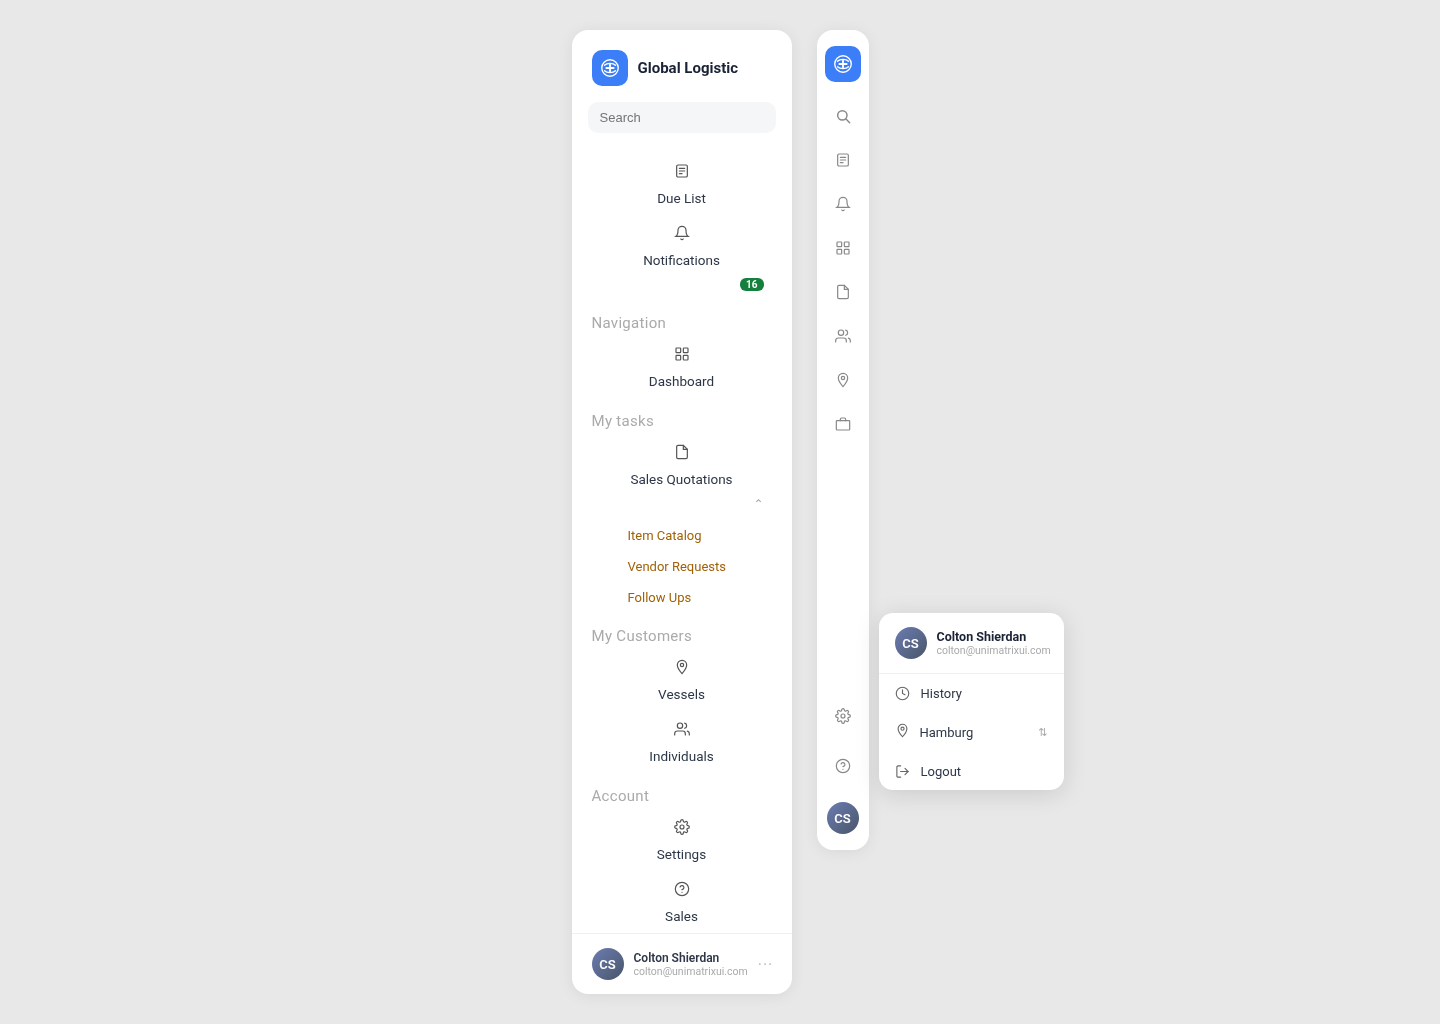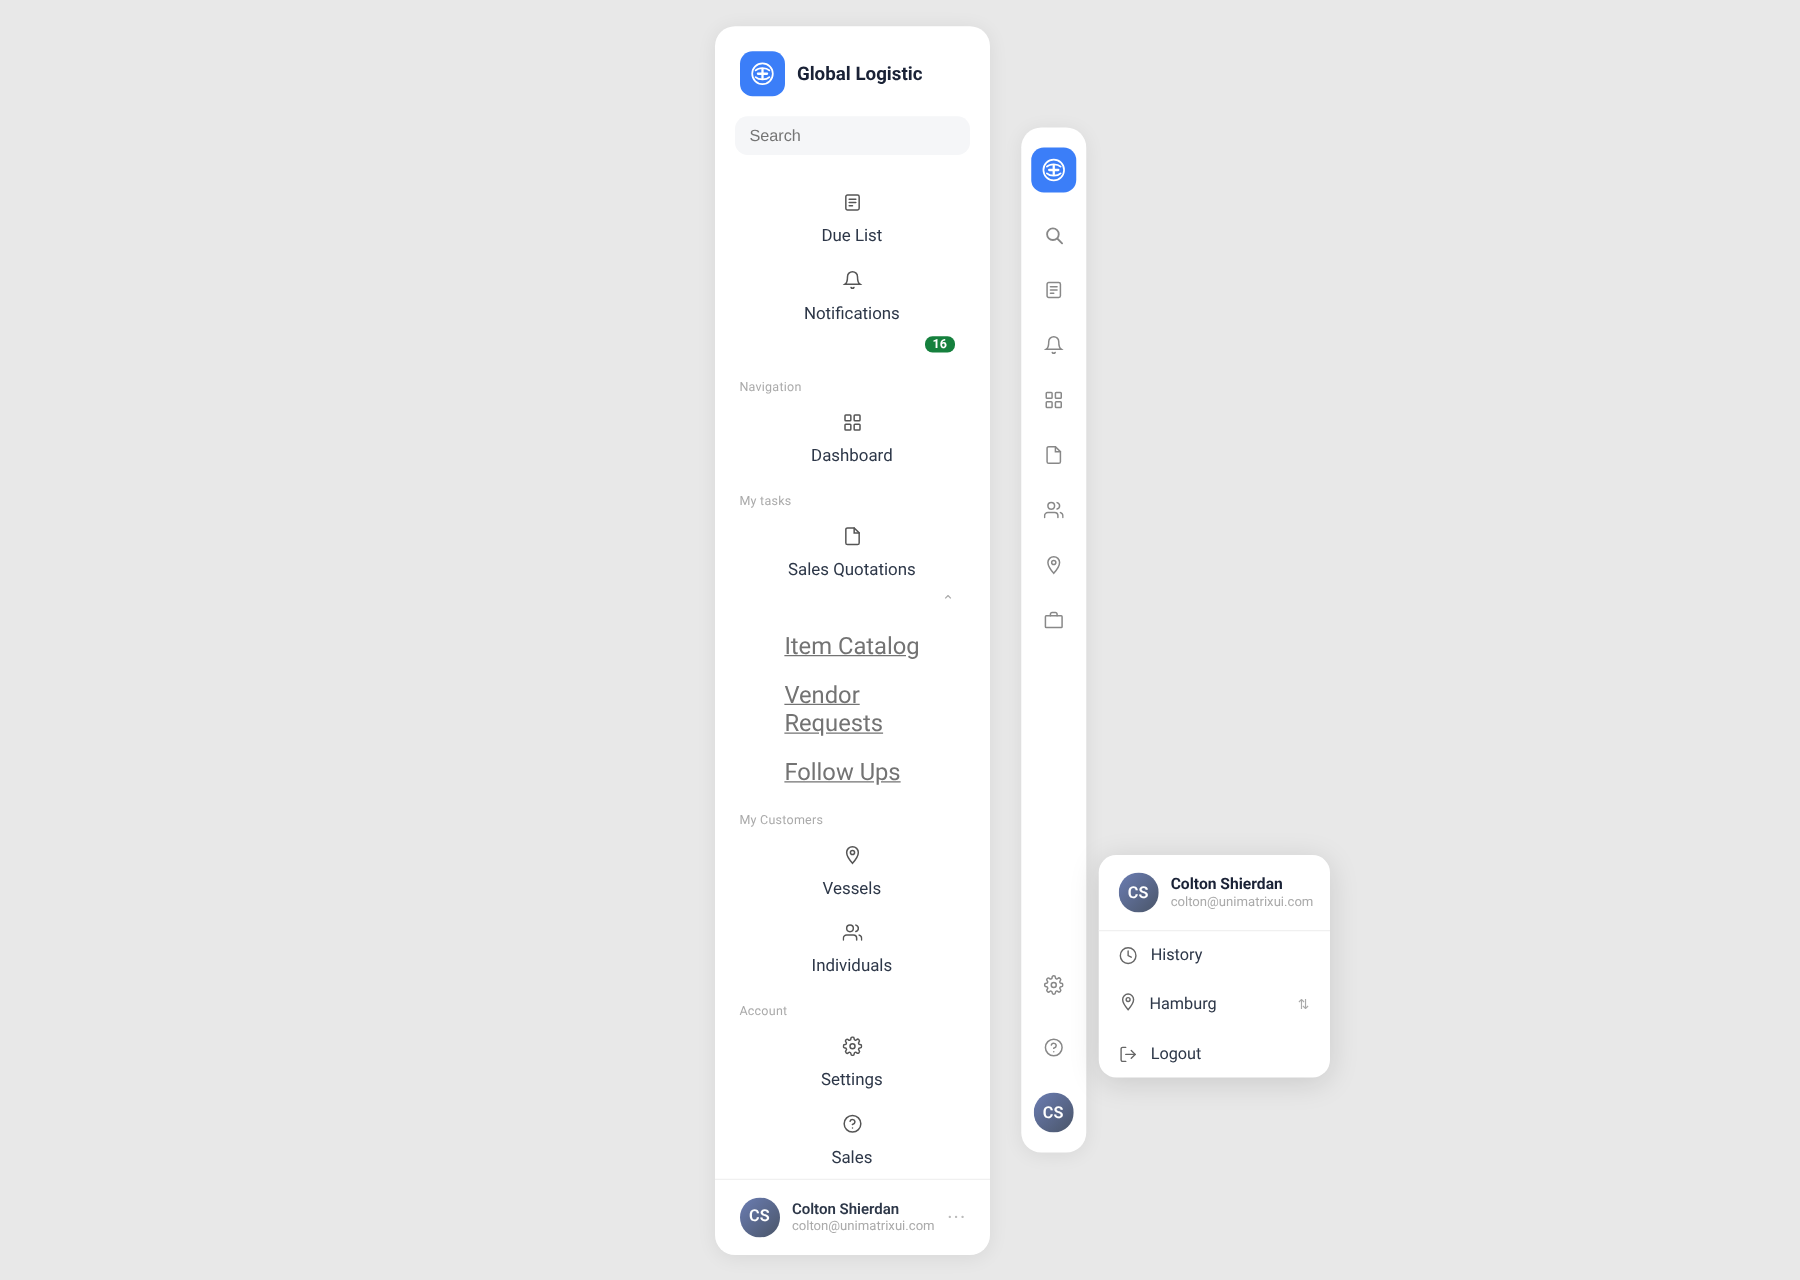--- a/index.html
+++ b/index.html
@@ -110,21 +110,21 @@
     .nav-item .icon {
       width: 18px;
       height: 18px;
       display: flex;
       align-items: center;
       justify-content: center;
       color: #555;
     }
 
     .section-label {
-      font-size: 10px;
+      font-size: 15px;
       color: #aaa;
       padding: 14px 20px 4px 20px;
       letter-spacing: 0.02em;
     }
 
     .badge {
       background: #15803d;
       color: #fff;
       font-size: 10px;
       font-weight: 700;
@@ -138,26 +138,25 @@
       color: #aaa;
       font-size: 12px;
     }
 
     .submenu {
       padding-left: 36px;
     }
 
     .submenu-item {
       padding: 8px 20px 8px 12px;
-      font-size: 19px;
-      color: #737373;
+      font-size: 13px;
+      color: #a16207;
       cursor: pointer;
       border-radius: 8px;
       margin: 0 8px;
-      text-decoration: underline;
     }
 
     .sidebar-footer {
       margin-top: auto;
       border-top: 1px solid #f0f0f0;
       padding: 14px 20px;
       display: flex;
       align-items: center;
       gap: 10px;
     }
@@ -301,21 +300,21 @@
       flex: 1;
     }
 
     .popup-item-location .sort-icon {
       color: #aaa;
       font-size: 11px;
     }
 
     .wrapper {
       display: flex;
-      align-items: center;
+      align-items: flex-start;
       gap: 25px;
       position: relative;
     }
 
     .popup-wrapper {
       position: relative;
     }
   </style>
 </head>
 <body>

